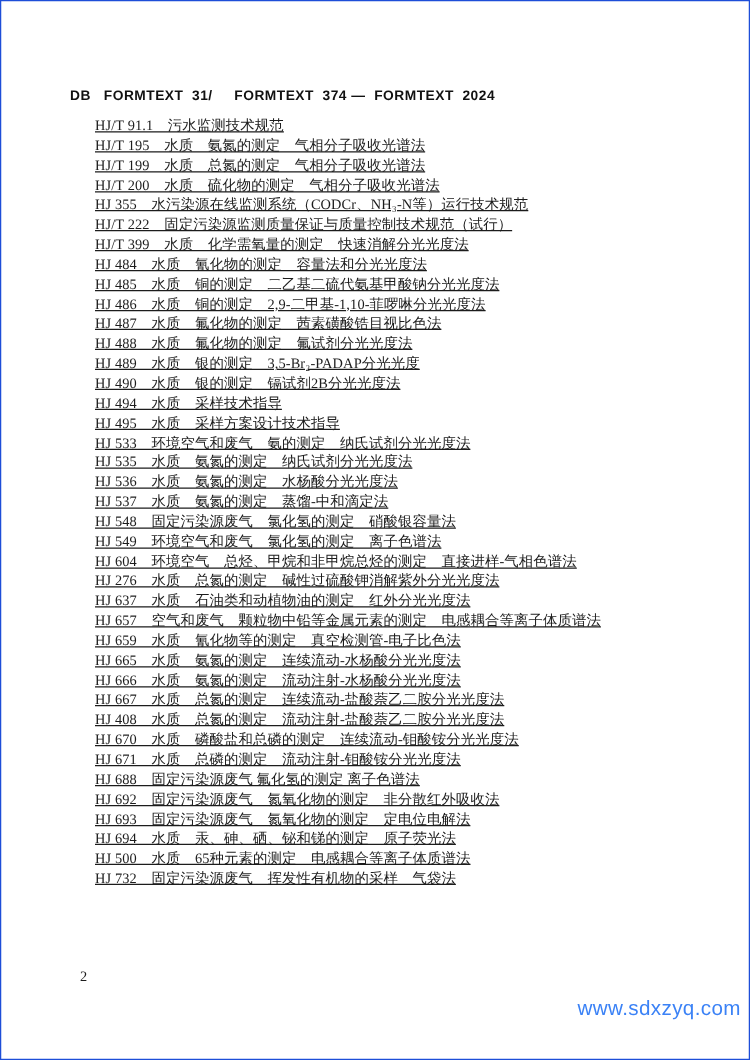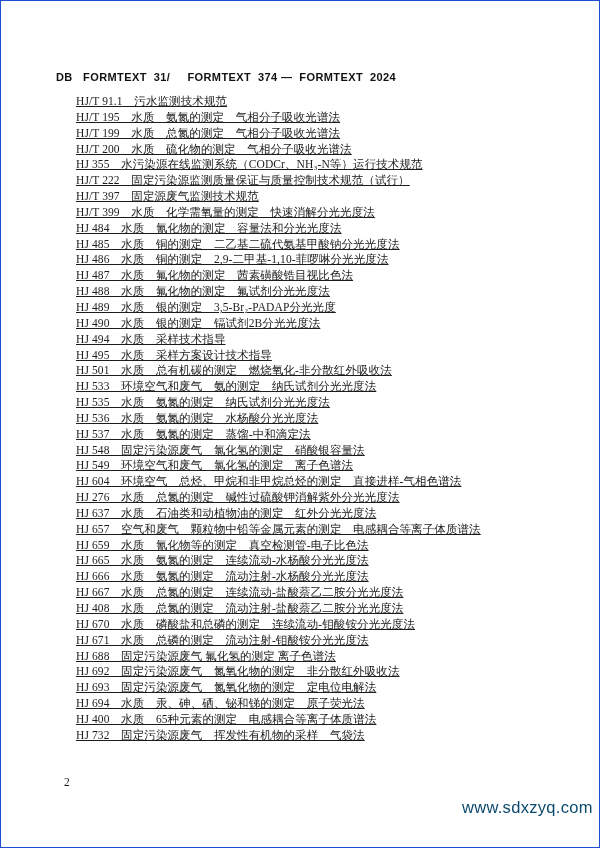--- a/index.html
+++ b/index.html
@@ -45,49 +45,47 @@
     top: 775px;
     font-size: 11.5px;
   }
   .watermark {
     position: absolute;
     left: 461px;
     top: 797px;
     font-family: "Liberation Sans", "DejaVu Sans", sans-serif;
     font-size: 16.5px;
     letter-spacing: 0.3px;
-    color: #0c4a6e;
+    color: #3b82f6;
   }
 </style>
 </head>
 <body>
 
 <div class="page">
 
   <div class="doc-header">DB   FORMTEXT  31/     FORMTEXT  374 —  FORMTEXT  2024</div>
 
   <div class="standards-list">
       <div class="std-line">HJ/T 91.1　污水监测技术规范</div>
       <div class="std-line">HJ/T 195　水质　氨氮的测定　气相分子吸收光谱法</div>
       <div class="std-line">HJ/T 199　水质　总氮的测定　气相分子吸收光谱法</div>
       <div class="std-line">HJ/T 200　水质　硫化物的测定　气相分子吸收光谱法</div>
       <div class="std-line">HJ 355　水污染源在线监测系统（CODCr、NH₃-N等）运行技术规范</div>
       <div class="std-line">HJ/T 222　固定污染源监测质量保证与质量控制技术规范（试行）</div>
-      <div class="std-line">HJ/T 397　固定源废气监测技术规范</div>
       <div class="std-line">HJ/T 399　水质　化学需氧量的测定　快速消解分光光度法</div>
       <div class="std-line">HJ 484　水质　氰化物的测定　容量法和分光光度法</div>
       <div class="std-line">HJ 485　水质　铜的测定　二乙基二硫代氨基甲酸钠分光光度法</div>
       <div class="std-line">HJ 486　水质　铜的测定　2,9-二甲基-1,10-菲啰啉分光光度法</div>
       <div class="std-line">HJ 487　水质　氟化物的测定　茜素磺酸锆目视比色法</div>
       <div class="std-line">HJ 488　水质　氟化物的测定　氟试剂分光光度法</div>
       <div class="std-line">HJ 489　水质　银的测定　3,5-Br₂-PADAP分光光度</div>
       <div class="std-line">HJ 490　水质　银的测定　镉试剂2B分光光度法</div>
       <div class="std-line">HJ 494　水质　采样技术指导</div>
       <div class="std-line">HJ 495　水质　采样方案设计技术指导</div>
-      <div class="std-line">HJ 501　水质　总有机碳的测定　燃烧氧化-非分散红外吸收法</div>
       <div class="std-line">HJ 533　环境空气和废气　氨的测定　纳氏试剂分光光度法</div>
       <div class="std-line">HJ 535　水质　氨氮的测定　纳氏试剂分光光度法</div>
       <div class="std-line">HJ 536　水质　氨氮的测定　水杨酸分光光度法</div>
       <div class="std-line">HJ 537　水质　氨氮的测定　蒸馏-中和滴定法</div>
       <div class="std-line">HJ 548　固定污染源废气　氯化氢的测定　硝酸银容量法</div>
       <div class="std-line">HJ 549　环境空气和废气　氯化氢的测定　离子色谱法</div>
       <div class="std-line">HJ 604　环境空气　总烃、甲烷和非甲烷总烃的测定　直接进样-气相色谱法</div>
       <div class="std-line">HJ 276　水质　总氮的测定　碱性过硫酸钾消解紫外分光光度法</div>
       <div class="std-line">HJ 637　水质　石油类和动植物油的测定　红外分光光度法</div>
       <div class="std-line">HJ 657　空气和废气　颗粒物中铅等金属元素的测定　电感耦合等离子体质谱法</div>
@@ -95,21 +93,21 @@
       <div class="std-line">HJ 665　水质　氨氮的测定　连续流动-水杨酸分光光度法</div>
       <div class="std-line">HJ 666　水质　氨氮的测定　流动注射-水杨酸分光光度法</div>
       <div class="std-line">HJ 667　水质　总氮的测定　连续流动-盐酸萘乙二胺分光光度法</div>
       <div class="std-line">HJ 408　水质　总氮的测定　流动注射-盐酸萘乙二胺分光光度法</div>
       <div class="std-line">HJ 670　水质　磷酸盐和总磷的测定　连续流动-钼酸铵分光光度法</div>
       <div class="std-line">HJ 671　水质　总磷的测定　流动注射-钼酸铵分光光度法</div>
       <div class="std-line">HJ 688　固定污染源废气 氟化氢的测定 离子色谱法</div>
       <div class="std-line">HJ 692　固定污染源废气　氮氧化物的测定　非分散红外吸收法</div>
       <div class="std-line">HJ 693　固定污染源废气　氮氧化物的测定　定电位电解法</div>
       <div class="std-line">HJ 694　水质　汞、砷、硒、铋和锑的测定　原子荧光法</div>
-      <div class="std-line">HJ 400　水质　65种元素的测定　电感耦合等离子体质谱法</div>
+      <div class="std-line">HJ 500　水质　65种元素的测定　电感耦合等离子体质谱法</div>
       <div class="std-line">HJ 732　固定污染源废气　挥发性有机物的采样　气袋法</div>
     </div>
 
   <div class="page-number">2</div>
 
   <div class="watermark">www.sdxzyq.com</div>
 
 </div>
 
 </body></html>

